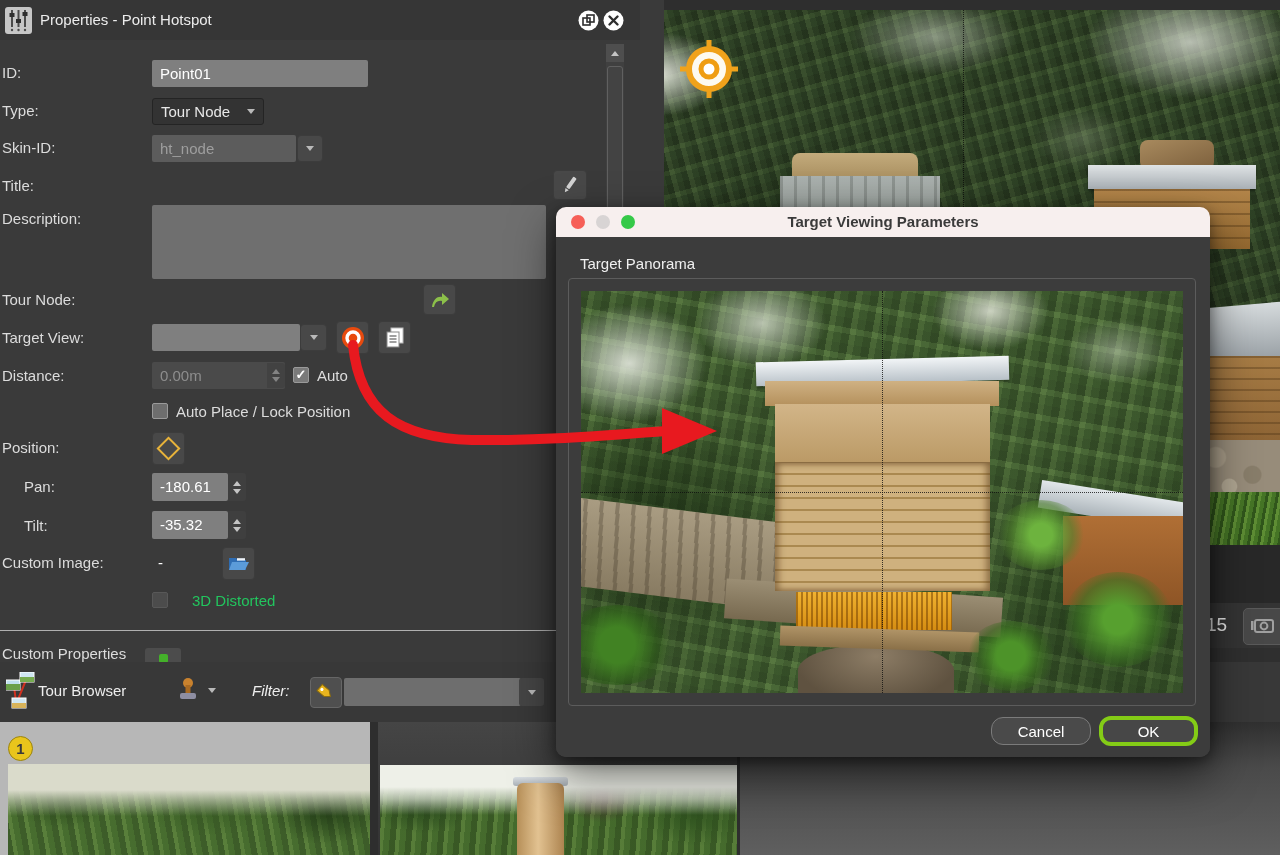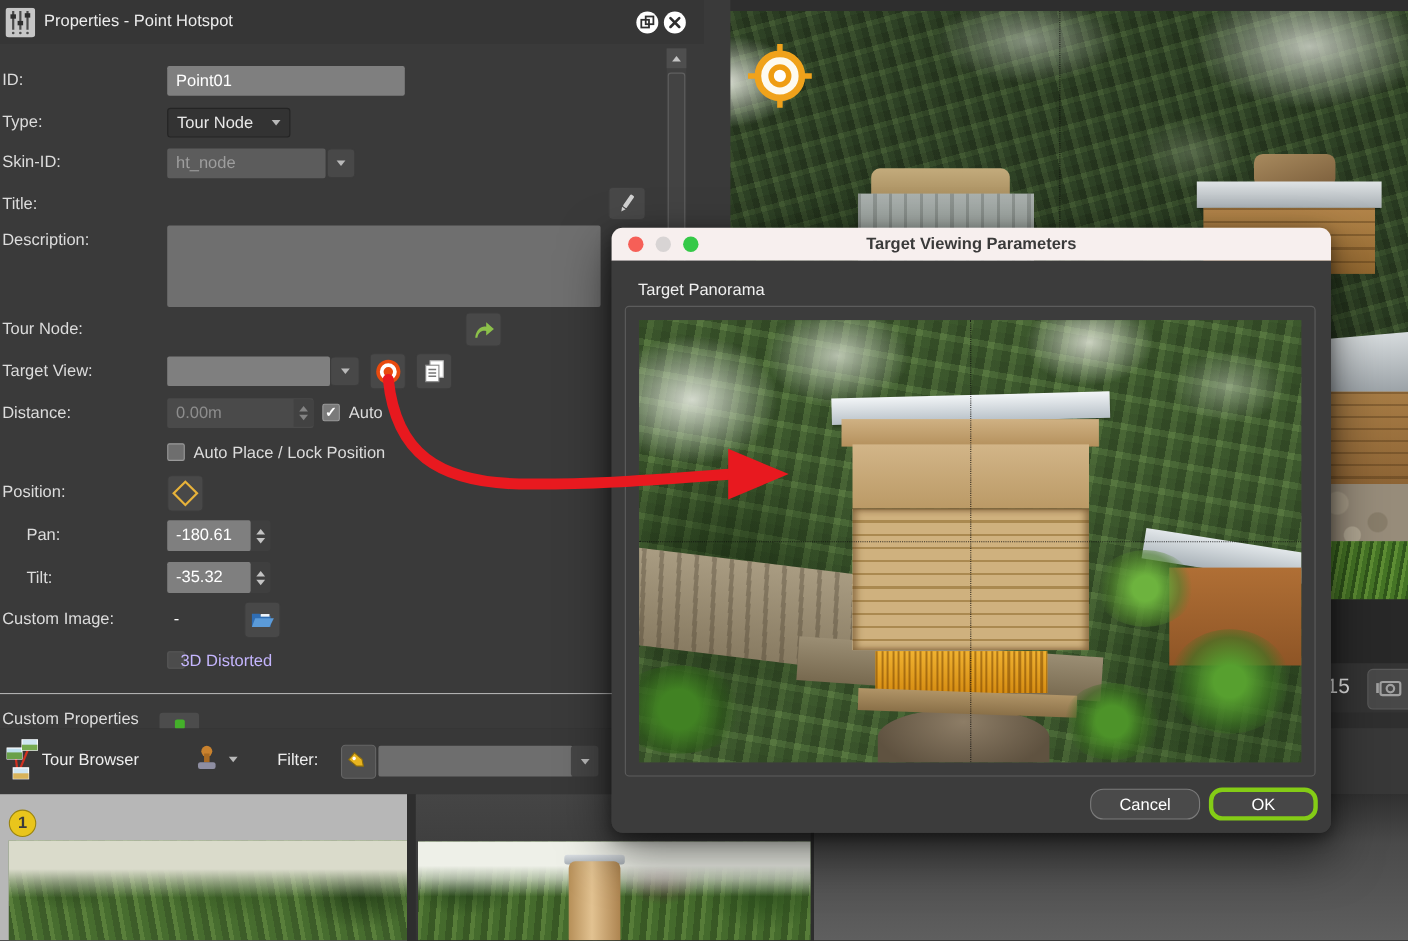--- a/index.html
+++ b/index.html
@@ -38,21 +38,21 @@
   
   #band1{left:640px;top:545px;right:0;height:58px;background:#282828;z-index:1;}
   #band2{left:640px;top:603px;right:0;height:45px;background:#343434;z-index:1;}
   #readout{left:566px;top:11px;font-size:19px;color:#e6e6e6;}
   #cam-btn{left:603px;top:5px;width:42px;height:35px;background:#484848;border:1px solid #5a5a5a;border-radius:5px;}
   #band3{left:640px;top:648px;right:0;height:74px;background:#2f2f2f;z-index:1;}
   #band4{left:740px;top:722px;right:0;bottom:0;background:linear-gradient(180deg,#303030 0,#4a4a4a 45px,#5f5f5f 100%);z-index:1;}
   
   #tourbrowser{left:0;top:662px;width:1280px;height:60px;background:#383838;z-index:2;}
   #tb-title{left:38px;top:20px;font-size:15px;color:#eeeeee;}
-  #tb-filter{left:252px;top:20px;font-size:15px;color:#eeeeee;}
+  #tb-filter{left:252px;top:20px;font-size:15px;color:#eeeeee;font-style:italic;}
   #stamp-btn{left:176px;top:12px;width:48px;height:34px;}
   .dd-caret{width:0;height:0;border-left:4px solid transparent;border-right:4px solid transparent;border-top:5px solid #b9b9b9;}
   #tag-btn{left:310px;top:15px;width:30px;height:29px;background:#4f4f4f;border:1px solid #666;border-radius:4px;}
   #tb-combo{left:344px;top:16px;width:177px;height:28px;background:#6e6e6e;border-radius:2px;}
   #tb-combo-btn{left:519px;top:16px;width:25px;height:28px;background:#454545;border-radius:3px;display:flex;align-items:center;justify-content:center;}
   
   #thumb1{left:0;top:722px;width:370px;height:133px;background:#b7b7b7;z-index:2;overflow:hidden;}
   #t1img{left:8px;top:42px;width:362px;height:91px;background:#55793a;
     background-image:
       linear-gradient(180deg,#dadbcb 0 26px, rgba(218,219,203,.6) 36px, transparent 52px),
@@ -364,21 +364,21 @@
   <span class="lbl" style="left:158px;top:554px;color:#fff">-</span>
   <div class="icon-btn" style="left:222px;top:547px;width:33px;height:33px">
     <svg width="22" height="18" viewBox="0 0 22 18">
       <path d="M1 3 L8 3 L10 5 L18 5 L18 15 L1 15 Z" fill="#2f6db3"></path>
       <path d="M4 7 L21 7 L17 15 L1 15 Z" fill="#5b9bd9"></path>
       <rect x="9" y="3.2" width="8" height="2.4" fill="#eef4fa"></rect>
     </svg>
   </div>
 
   <div class="chk dis" style="left:152px;top:592px"></div>
-  <span class="lbl" style="left:164px;top:592px;color:#c4b5fd">3D Distorted</span>
+  <span class="lbl" style="left:192px;top:592px;color:#22c55e">3D Distorted</span>
 
   <div id="sep" class="abs"></div>
   <span id="custprops" class="abs">Custom Properties</span>
   <div id="custprops-btn" class="abs">
       <div id="custprops-dot"></div>
     </div>
 
   <div id="scrollbar" class="abs">
     <div id="scroll-up" class="abs">
         <div class="tri-up"></div>

